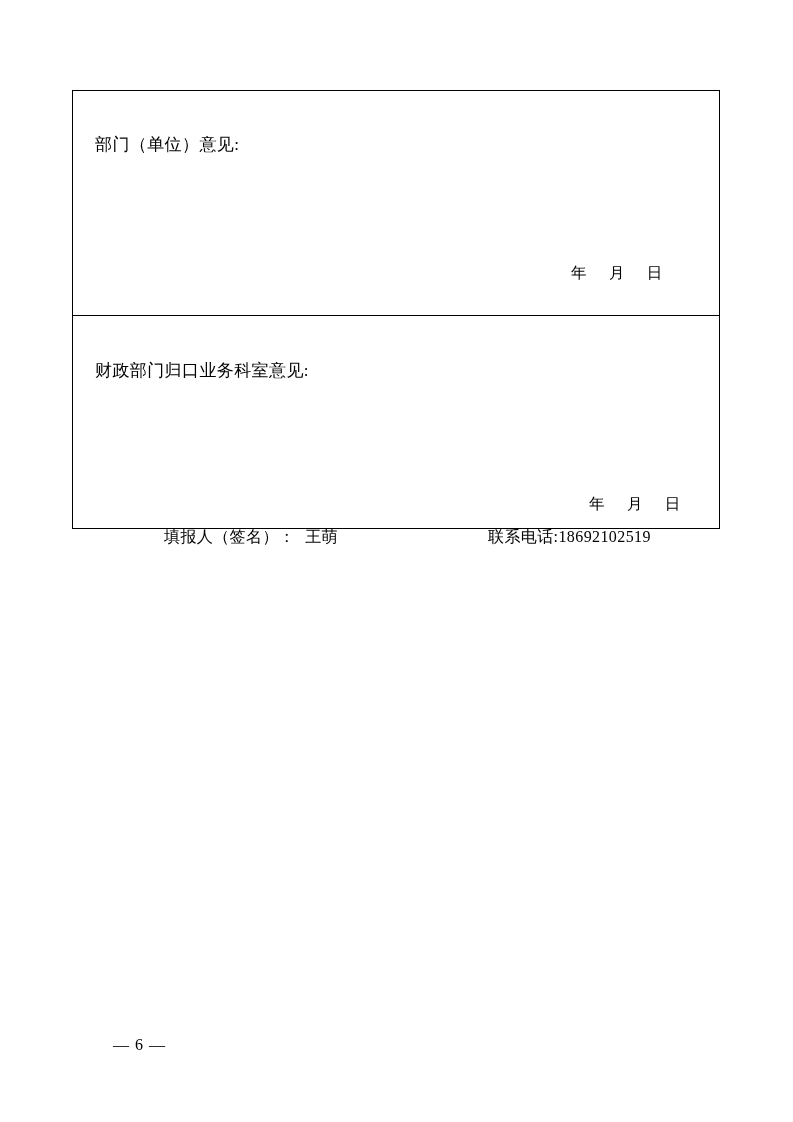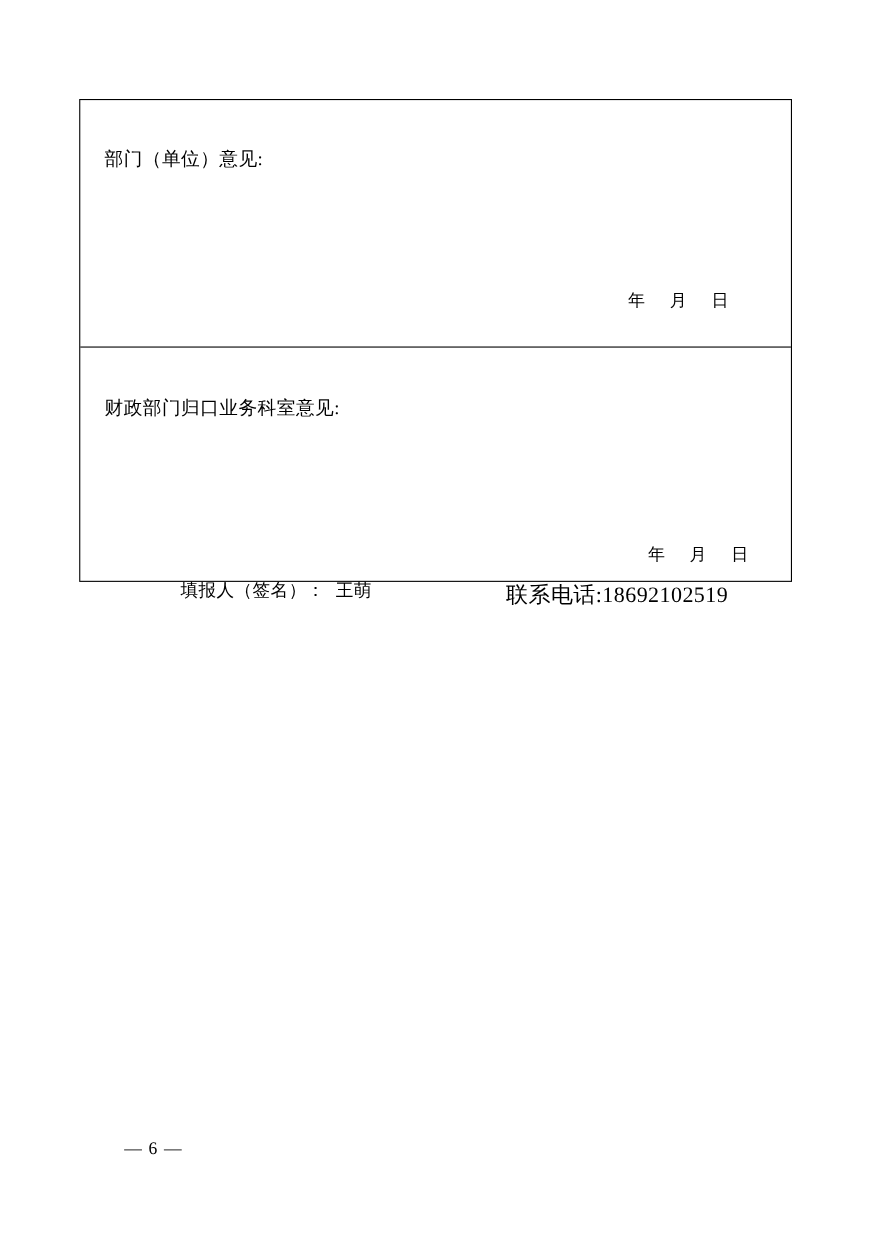--- a/index.html
+++ b/index.html
@@ -96,23 +96,23 @@
     letter-spacing: 0.4px;
     white-space: nowrap;
     margin-left: 48px;
   }
   .reporter-name {
     display: inline-block;
     margin-left: 10px;
   }
   .phone-block {
     position: absolute;
-    left: 388px;
+    left: 416px;
     top: 0;
-    font-size: 20px;
+    font-size: 16px;
     letter-spacing: 0.4px;
     white-space: nowrap;
     font-family: Liberation Serif, serif;
   }
 
   
   .page-number {
     position: absolute;
     left: 113px;
     top: 1036px;

